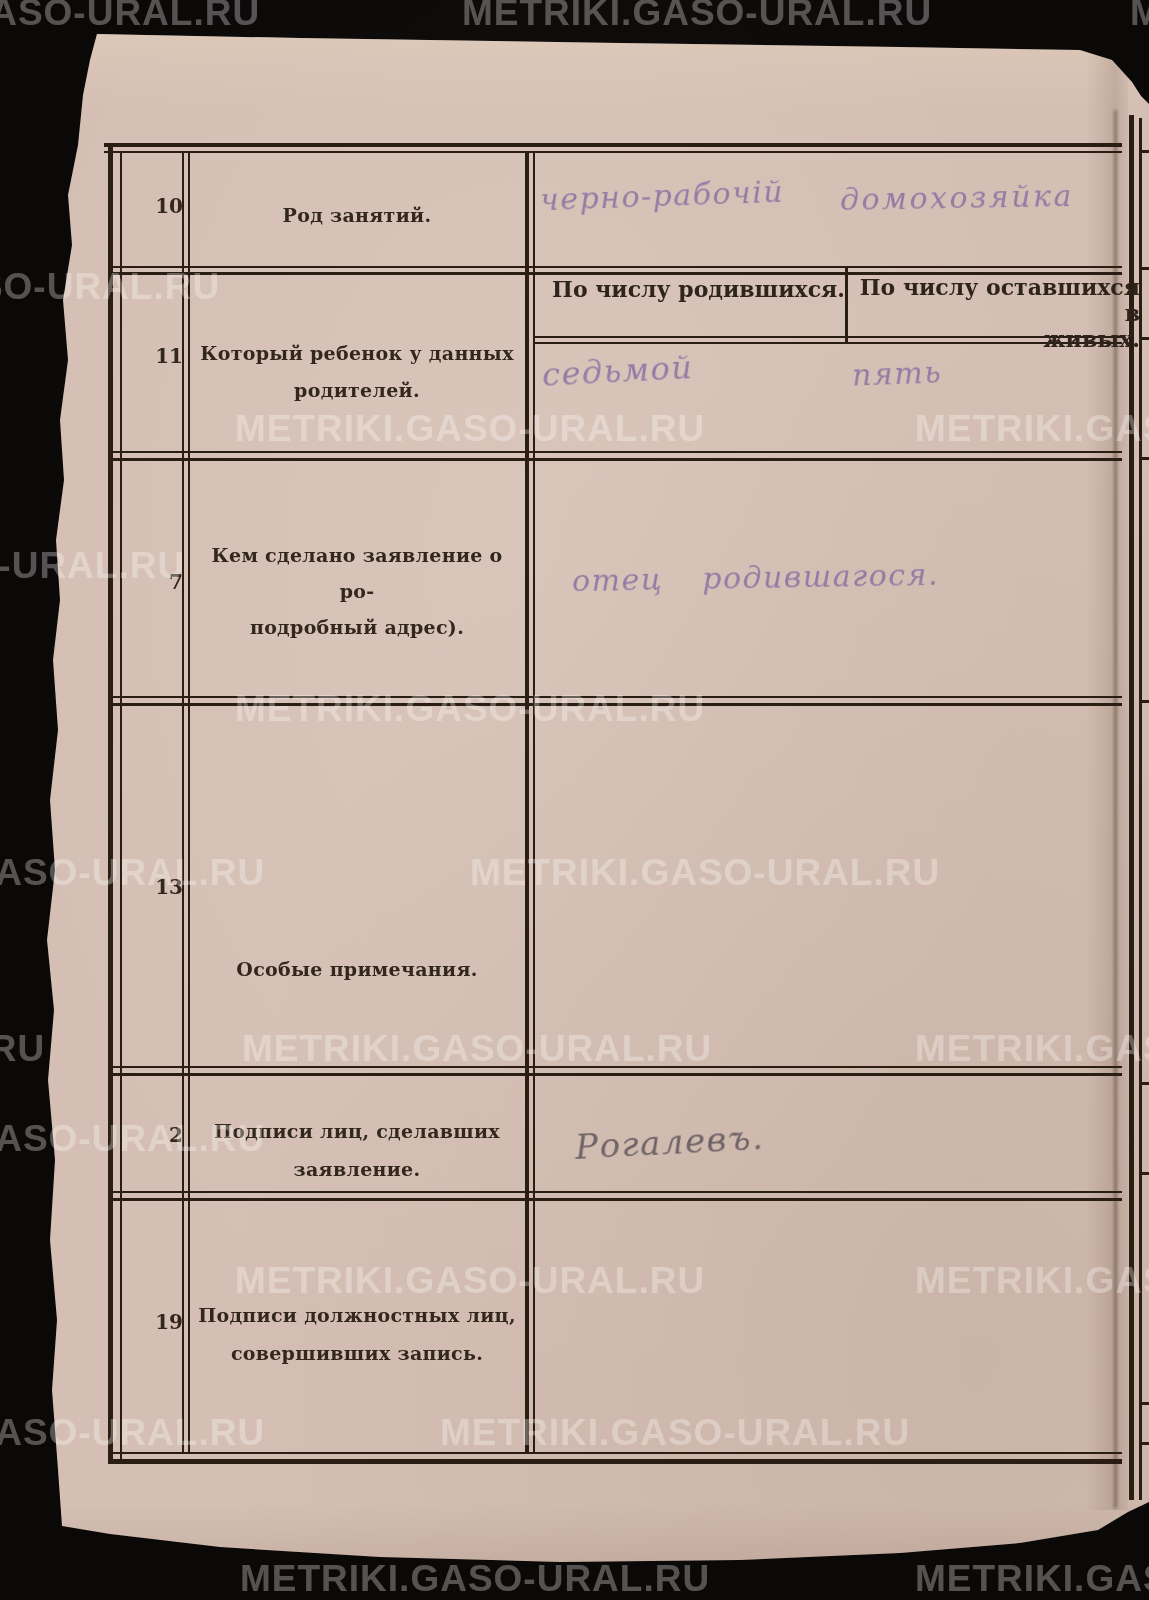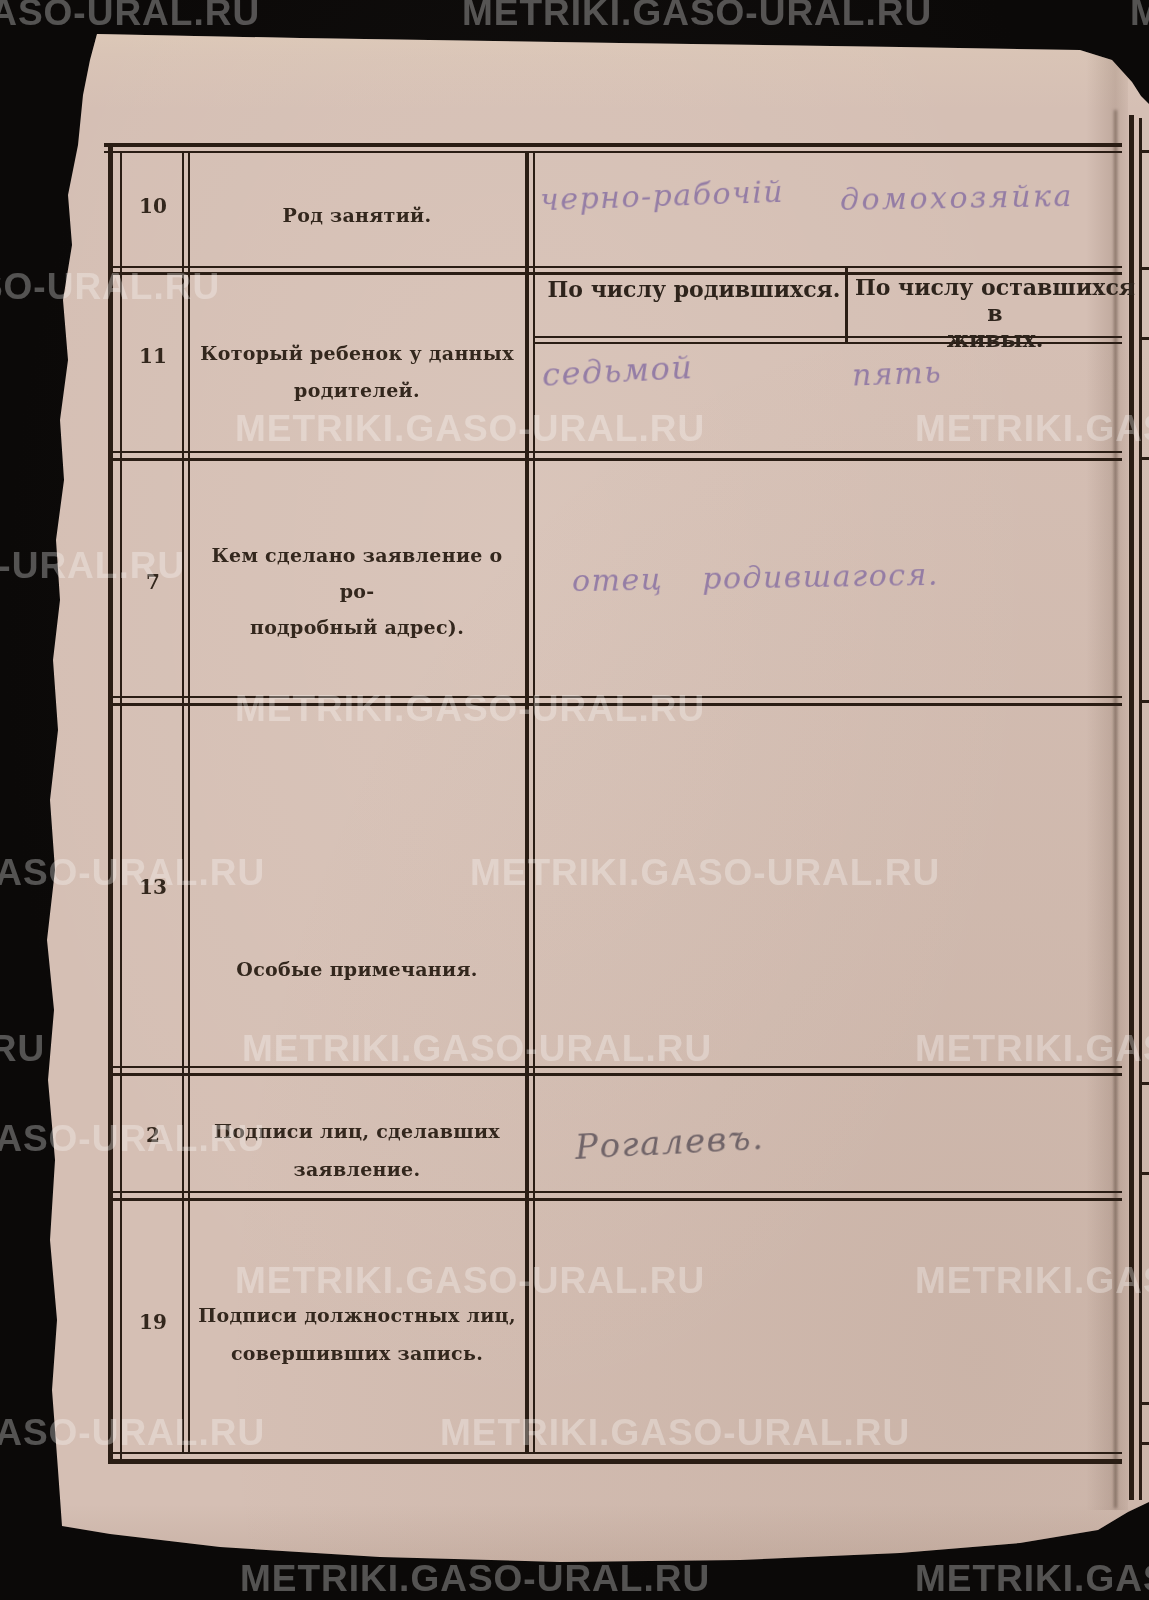--- a/index.html
+++ b/index.html
@@ -30,25 +30,25 @@
       58px 730px, 53px 660px, 60px 600px, 56px 540px, 64px 480px,
       60px 420px, 68px 360px, 63px 300px, 72px 245px, 68px 195px,
       78px 145px, 83px 95px, 90px 60px);
   }
   .ln{position:absolute; background:#2a1d14;}
   .crease-shade{position:absolute; left:1086px; top:50px; width:42px; height:1460px;
     background:linear-gradient(90deg, rgba(80,55,40,0) 0%, rgba(80,55,40,0.16) 70%, rgba(80,55,40,0.05) 100%);}
   .crease-line{position:absolute; left:1114px; top:110px; width:3px; height:1398px;
     background:rgba(50,32,22,0.40); filter:blur(1.5px);}
   
-  .cellnum{position:absolute; left:123px; width:60px; text-align:center;
+  .cellnum{position:absolute; left:123px; width:60px; text-align:right;
     font:700 20px "DejaVu Serif", serif; color:#33271d;}
   .plabel{position:absolute; left:192px; width:330px; text-align:center;
     font:700 19px "DejaVu Serif", serif; color:#33271d; letter-spacing:0.3px;margin-top:8px;}
-  .subhead{position:absolute; text-align:center;
+  .subhead{position:absolute; text-align:right;
     font:700 22px "DejaVu Serif", serif; color:#2e241c; line-height:26px;}
   
   .hw{position:absolute; white-space:nowrap;
     font-family:"DejaVu Serif", serif; font-style:italic;
     color:rgba(130,105,160,0.78); letter-spacing:1.5px; filter:blur(0.4px);}
   .hw-sig{color:rgba(95,85,92,0.85);}
   
   .wm{position:absolute; white-space:nowrap;
     font:700 37px "Liberation Sans", sans-serif;
     color:rgba(255,255,255,0.30); letter-spacing:1px;}

